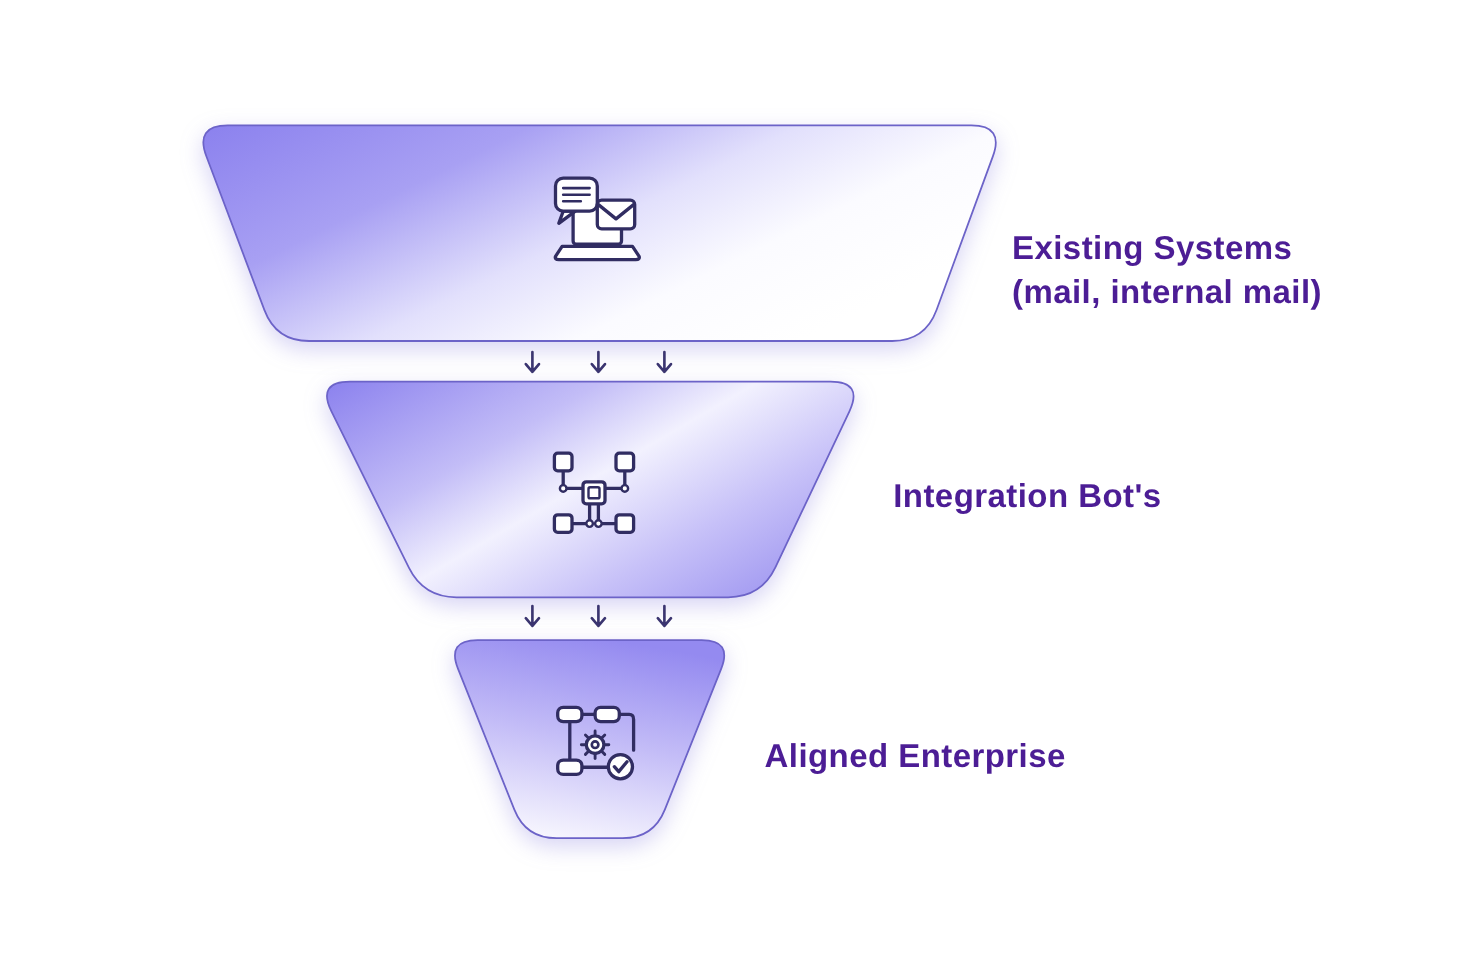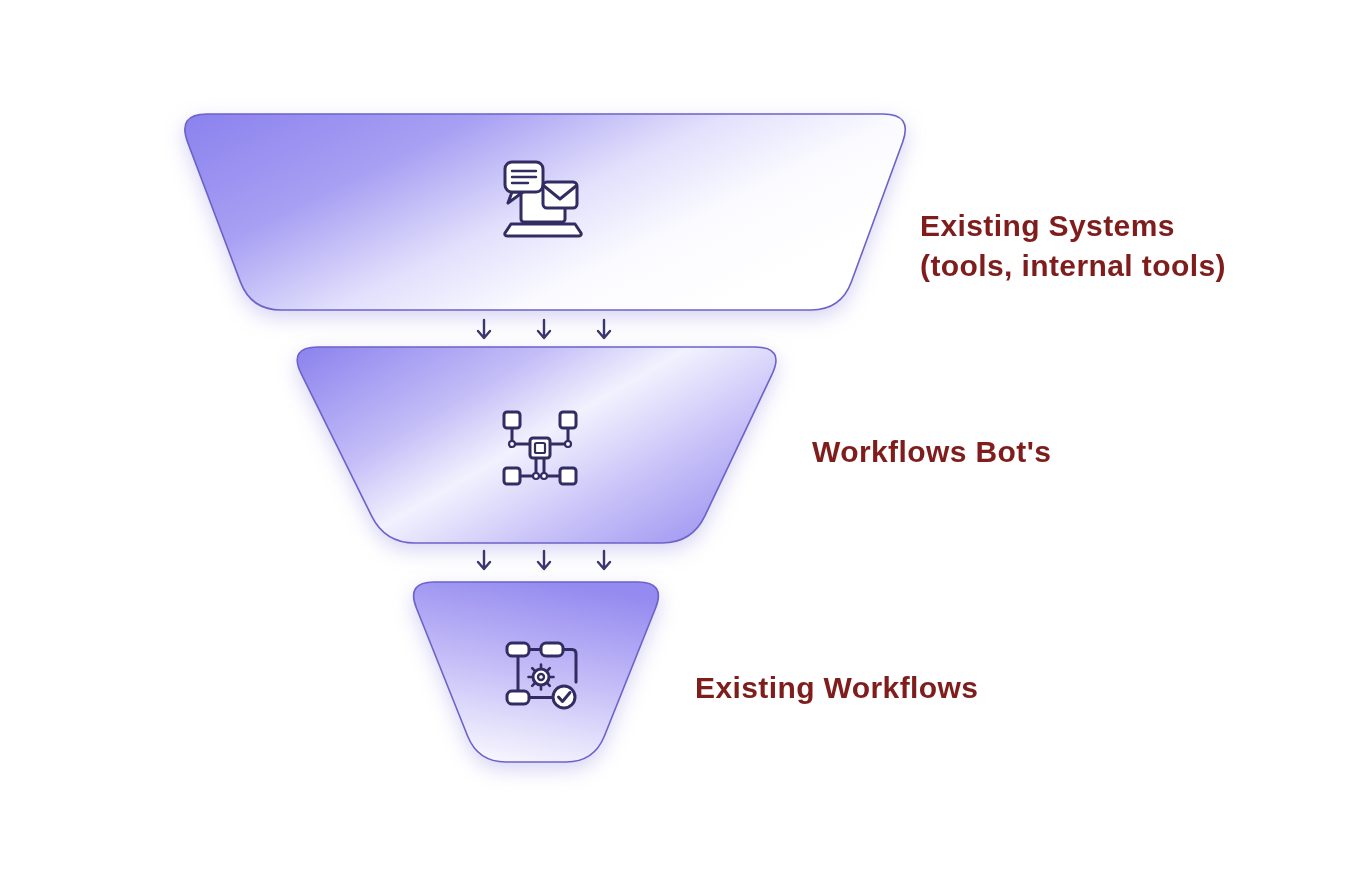--- a/index.html
+++ b/index.html
@@ -13,21 +13,21 @@
     overflow: hidden;
   }
   .abs { position: absolute; }
   svg.shape { filter: drop-shadow(0 7px 10px rgba(110,100,215,0.28)); }
   .funnel-label {
     position: absolute;
     font-weight: 700;
     font-size: 30px;
     line-height: 40px;
     letter-spacing: 0.4px;
-    color: #7f1d1d;
+    color: #4c1d95;
     white-space: nowrap;
     text-shadow: 0 1px 0 rgba(255,255,255,0.6);
   }
 </style>
 </head>
 <body>
 
 <div class="stage">
 
   <svg class="abs shape" style="left:165px; top:108px;" width="760" height="210" viewBox="0 0 760 210">
@@ -135,24 +135,24 @@
       </g>
       <circle cx="40" cy="44" r="8" fill="#ffffff"></circle>
       <circle cx="40" cy="44" r="3" stroke-width="2.4"></circle>
       <circle cx="63" cy="64" r="11" fill="#ffffff"></circle>
       <path d="M57.5 64 L61.5 68.5 L69 59.5"></path>
     </g>
   </svg>
 
   <div class="funnel-label" style="left:920px; top:206px;">
     <div>Existing Systems</div>
-    <div>(tools, internal tools)</div>
+    <div>(mail, internal mail)</div>
   </div>
 
   <div class="funnel-label" style="left:812px; top:432px;">
-    <div>Workflows Bot's</div>
+    <div>Integration Bot's</div>
   </div>
 
   <div class="funnel-label" style="left:695px; top:668px;">
-    <div>Existing Workflows</div>
+    <div>Aligned Enterprise</div>
   </div>
 
 </div>
 
 </body></html>

